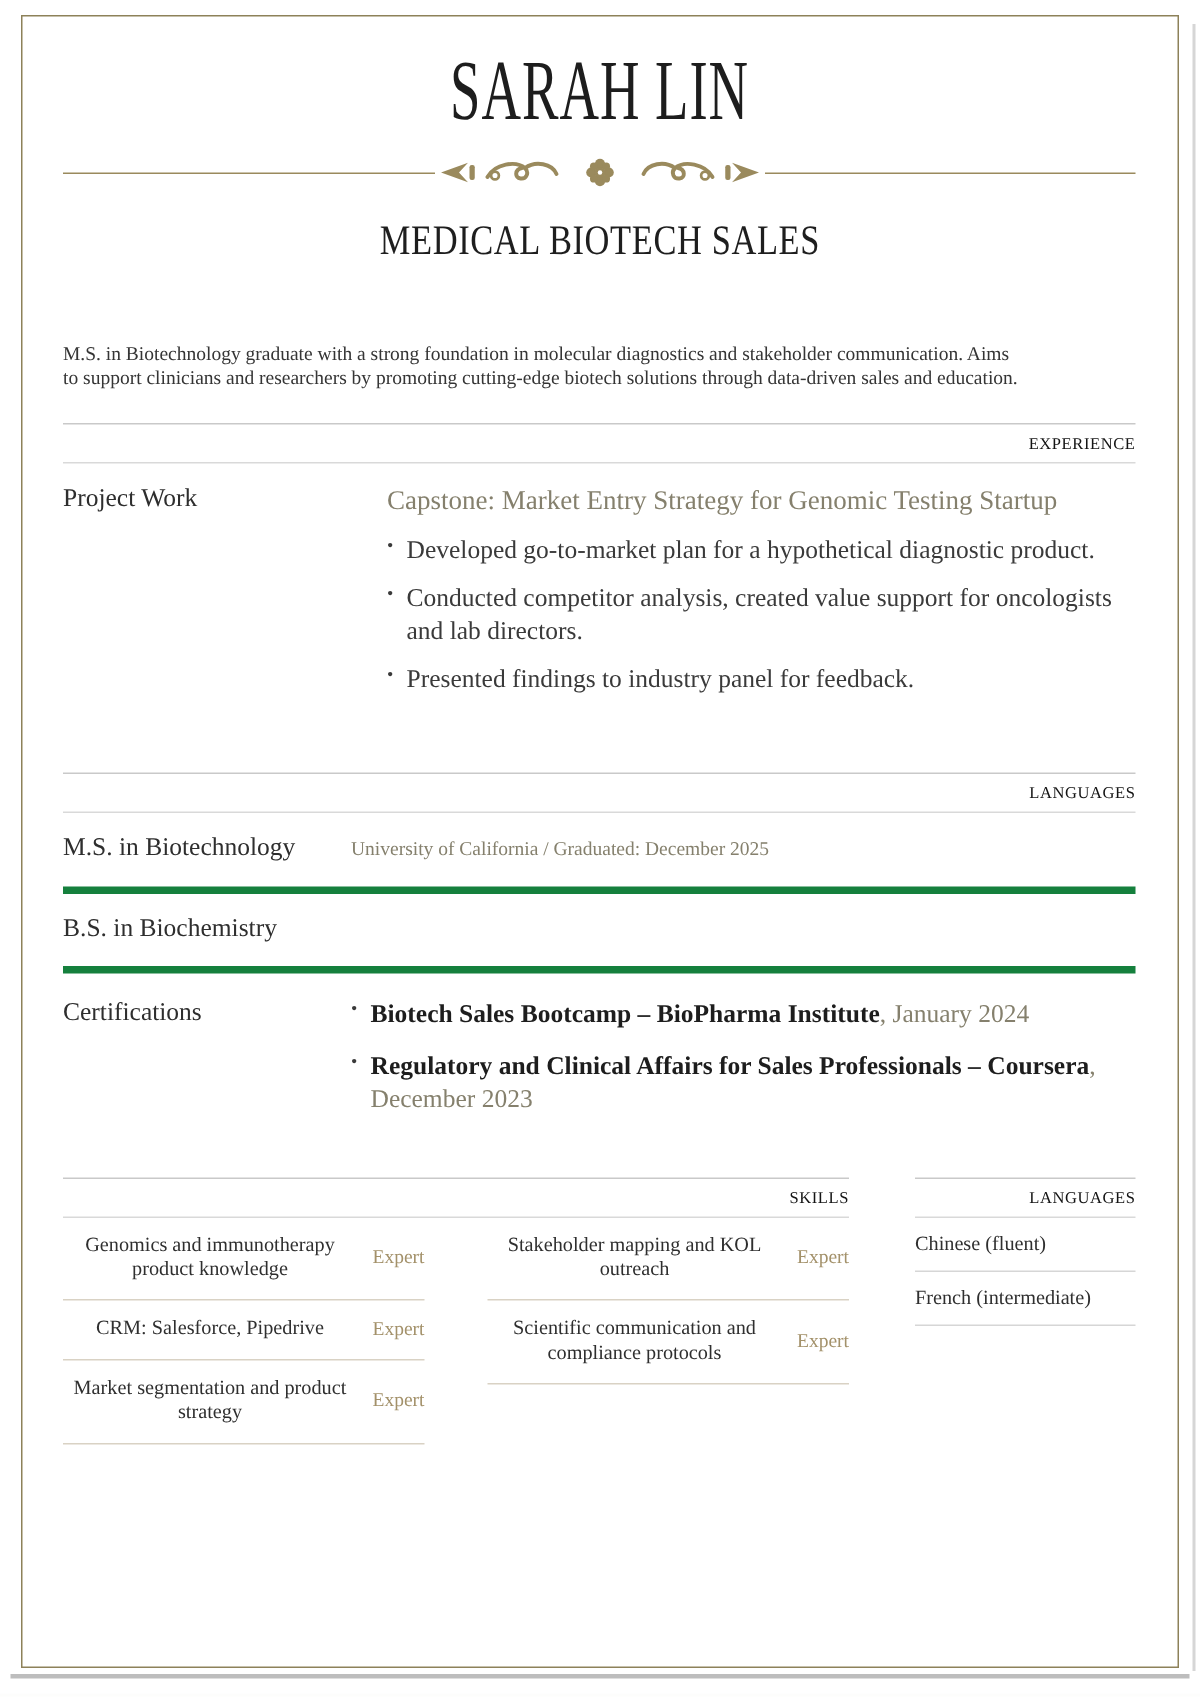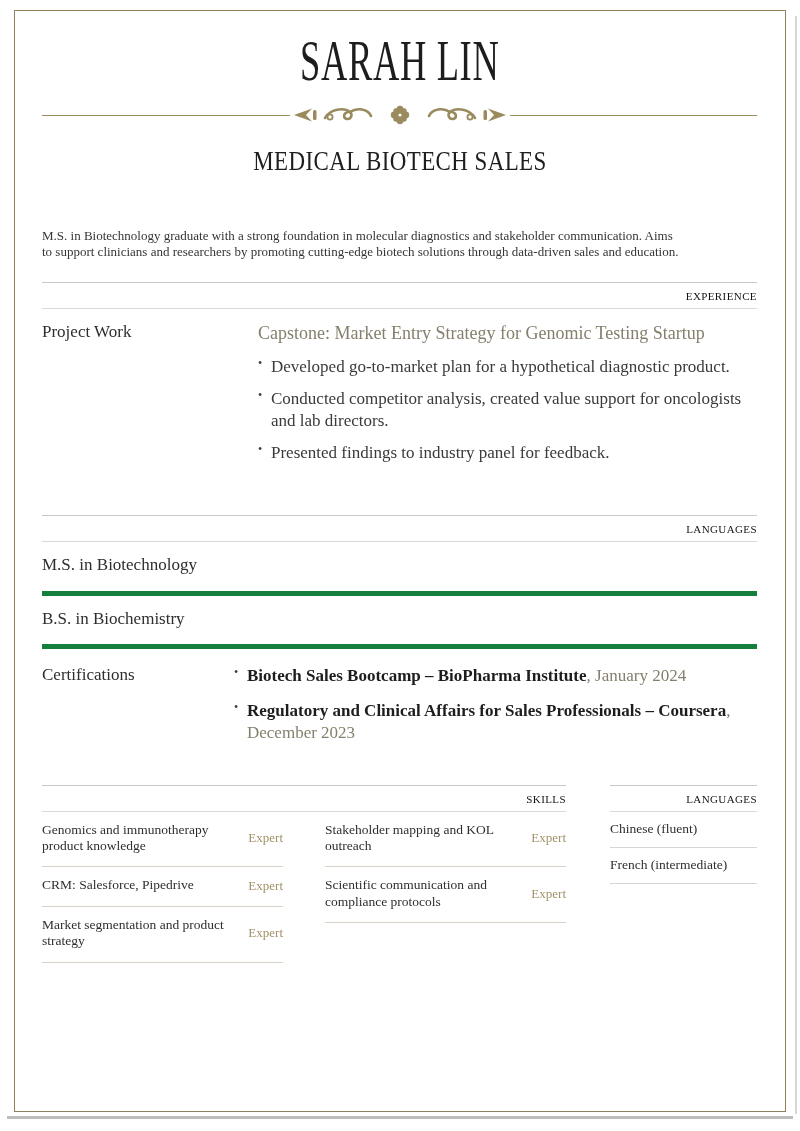--- a/index.html
+++ b/index.html
@@ -68,21 +68,21 @@
   .cert-row ul.dots li{margin-top:0;margin-bottom:13px;}
 
   
   .bottom{display:grid;grid-template-columns:524px 147px;column-gap:44px;margin-top:27px;}
   .bottom .sec-head{margin-top:0;}
   .skills-cols{display:grid;grid-template-columns:241px 241px;column-gap:42px;align-items:start;}
   .skill-item{
     display:flex;justify-content:space-between;align-items:center;
     border-bottom:1px solid #d9d2c4;padding:10px 0 12px;
   }
-  .skill-name{width:196px;font-size:13.5px;line-height:1.22;color:#2f2f2f;}
+  .skill-name{width:196px;font-size:13.5px;line-height:1.22;color:#2f2f2f;text-align:center;}
   .skill-level{font-size:13px;color:#a3916a;white-space:nowrap;margin-left:4px;}
   .lang-item{border-bottom:1px solid #d6d6d6;padding:9px 0 10px;font-size:13.5px;color:#2f2f2f;}
 </style>
 </head>
 <body>
 
 <div class="page">
   <div class="frame"></div>
 
   <div class="content">
@@ -150,20 +150,21 @@
           <li>Conducted competitor analysis, created value support for oncologists and lab directors.</li>
           <li>Presented findings to industry panel for feedback.</li>
         </ul>
       </div>
     </div>
 
     <div class="sec-head">LANGUAGES</div>
 
     <div class="row2 edu-row">
       <div class="entry-title">M.S. in Biotechnology</div>
+      <div class="edu-details muted">University of California / Graduated: December 2025</div>
     </div>
 
     <div class="row2 edu-row">
       <div class="entry-title">B.S. in Biochemistry</div>
     </div>
 
     <div class="row2 cert-row">
       <div class="entry-title">Certifications</div>
       <div>
         <ul class="dots">

